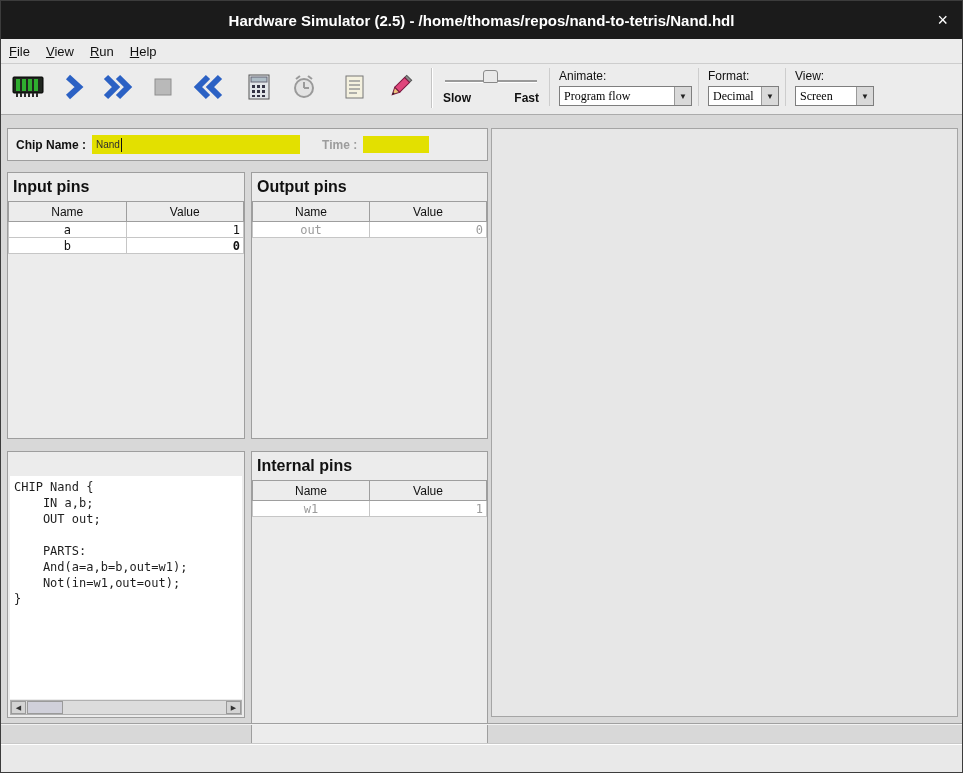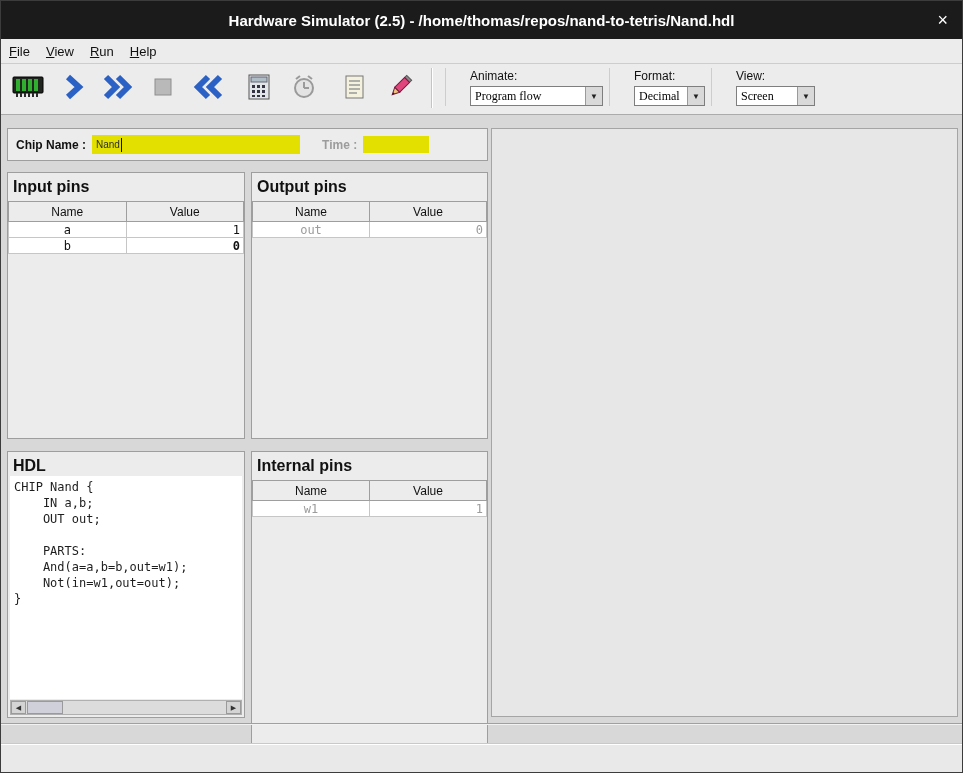--- a/index.html
+++ b/index.html
@@ -25,21 +25,21 @@
   .tb-sep { width:1px; height:40px; background:#c4c4c4; margin:0 7px; box-shadow:1px 0 0 #fff; }
   .chev { stroke:var(--arrow_blue,#2b61c4); fill:none; stroke-width:6; }
 
   .slider-group { width:96px; margin:0 4px; display:flex; flex-direction:column; }
   .slider { position:relative; height:19px; }
   .slider-track { position:absolute; left:2px; right:2px; top:12px; height:2px; background:#9a9a9a; box-shadow:0 1px 0 #fff; }
   .slider-thumb { position:absolute; left:42%; top:2px; width:15px; height:13px; background:#e9e9e9;
                   border:1px solid #8a8a8a; border-radius:3px 3px 1px 1px; }
   .slider-labels { display:flex; justify-content:space-between; font-size:12px; font-weight:bold; margin-top:4px; color:#111; }
 
-  .combo-group { display:flex; flex-direction:column; margin-left:6px; padding-left:24px; border-left:1px solid #cdcdcd; }
+  .combo-group { display:flex; flex-direction:column; margin-left:6px; padding-left:9px; border-left:1px solid #cdcdcd; }
   .combo-label { font-size:12px; margin:1px 0 3px; color:#111; }
   .combo { display:flex; height:20px; border:1px solid #7e7e7e; background:#fff; }
   .combo-value { flex:1; font-size:12px; padding:2px 4px; white-space:nowrap; overflow:hidden;font-family:Liberation Serif, serif; }
   .combo-arrow { width:17px; background:#d9d9d9; border-left:1px solid #9a9a9a; font-size:8px;
                  display:flex; align-items:center; justify-content:center; color:#222; }
   .combo-animate { width:133px; } .combo-format { width:71px; } .combo-view { width:79px; }
 
   
   .content { position:absolute; top:114px; left:0; right:0; height:608px; background:#d8d8d8; }
   .panel { position:absolute; background:#ececec; border:1px solid #9e9e9e; }
@@ -209,20 +209,30 @@
             <rect x="10.5" y="4" width="7" height="14" fill="#e0457b" stroke="#7a1840"></rect>
             <polygon points="10.5,18 17.5,18 14,25" fill="#eec27c" stroke="#7a1840"></polygon>
             <polygon points="12.8,22.5 14,25 15.2,22.5" fill="#222"></polygon>
           </g>
         </svg>
       </span>
     </button>
 
     <div class="tb-sep"></div>
 
+    <div class="slider-group">
+      <div class="slider">
+        <div class="slider-track"></div>
+        <div class="slider-thumb"></div>
+      </div>
+      <div class="slider-labels">
+        <span>Slow</span>
+        <span>Fast</span>
+      </div>
+    </div>
 
     <div class="combo-group">
       <span class="combo-label">Animate:</span>
       <div class="combo combo-animate">
         <span class="combo-value">Program flow</span>
         <span class="combo-arrow">▼</span>
       </div>
     </div>
 
     <div class="combo-group">
@@ -292,21 +302,20 @@
         <tbody>
           <tr class="gray">
             <td class="pin-name">out</td>
             <td class="pin-value">0</td>
           </tr>
         </tbody>
       </table>
     </div>
 
     <div class="panel hdl-panel">
-      <div class="panel-title">HDL</div>
       <div class="code-area">
         <pre>CHIP Nand {
     IN a,b;
     OUT out;
 
     PARTS:
     And(a=a,b=b,out=w1);
     Not(in=w1,out=out);
 }</pre>
       </div>

